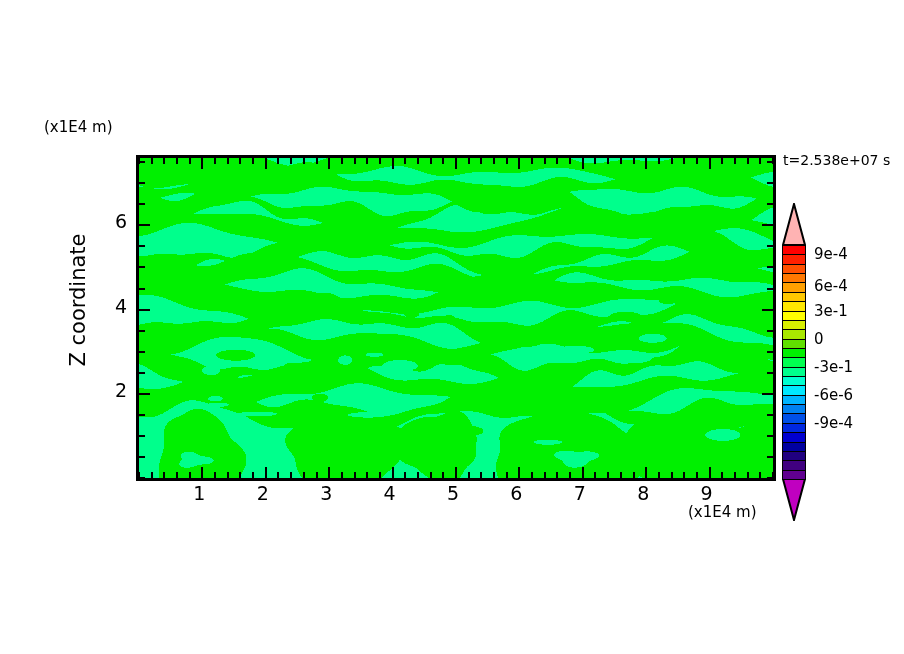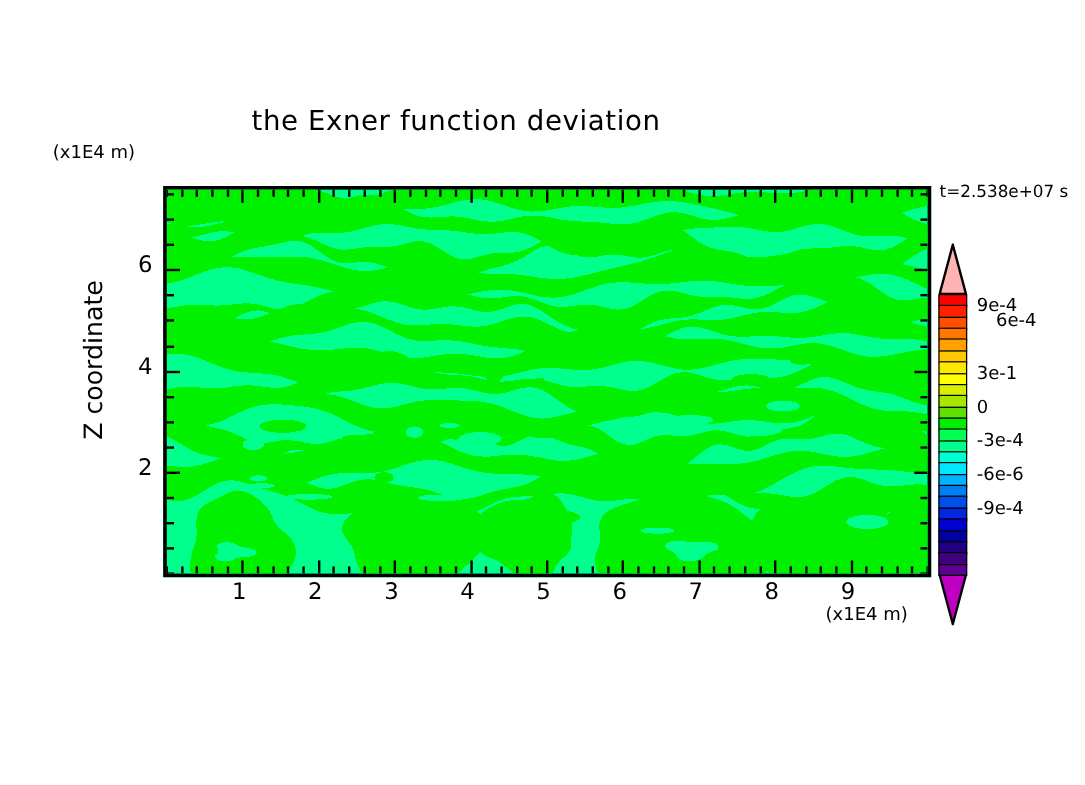--- a/index.html
+++ b/index.html
@@ -161,21 +161,20 @@
     font-size: 15px;
     color: #000;
     white-space: nowrap;
   }
 </style>
 </head>
 <body>
 
 <div class="canvas">
 
-  <div id="plot-title">the Exner function deviation</div>
 
   <div id="y-unit-label">(x1E4 m)</div>
   <div id="x-unit-label">(x1E4 m)</div>
 
   <div id="y-axis-title">Z coordinate</div>
 
   <div id="plot-area" style="background: rgb(0, 255, 140);">
     <svg id="contour-svg" width="634" height="320" viewBox="0 0 634 320" preserveAspectRatio="none" shape-rendering="crispEdges">
         <polygon points="-4.0,-5.8 0.0,-5.1 4.0,-4.4 8.0,-3.9 12.0,-3.4 16.0,-3.0 20.0,-2.7 24.0,-2.5 28.0,-2.4 32.0,-2.2 36.0,-2.1 40.0,-1.9 44.0,-1.7 48.0,-1.4 52.0,-1.2 56.0,-0.9 60.0,-0.7 64.0,-0.5 68.0,-0.5 72.0,-0.6 76.0,-0.8 80.0,-1.2 84.0,-1.7 88.0,-2.2 92.0,-2.8 96.0,-3.3 100.0,-3.6 104.0,-3.8 108.0,-3.7 112.0,-3.3 116.0,-2.6 120.0,-1.6 124.0,-0.4 128.0,1.0 132.0,2.5 136.0,4.0 140.0,5.4 144.0,6.6 148.0,7.5 152.0,8.1 156.0,8.2 160.0,8.0 164.0,7.4 168.0,6.5 172.0,5.4 176.0,4.1 180.0,2.8 184.0,1.5 188.0,0.3 192.0,-0.8 196.0,-1.7 200.0,-2.4 204.0,-3.0 208.0,-3.5 212.0,-3.9 216.0,-4.3 220.0,-4.8 224.0,-5.4 228.0,-6.2 232.0,-7.2 236.0,-8.4 240.0,-9.7 244.0,-11.1 248.0,-12.6 252.0,-14.0 256.0,-15.4 260.0,-16.7 264.0,-17.7 268.0,-18.5 272.0,-19.1 276.0,-19.4 280.0,-19.5 284.0,-19.4 288.0,-19.2 292.0,-18.8 296.0,-18.3 300.0,-17.9 304.0,-17.3 308.0,-16.8 312.0,-16.2 316.0,-15.6 320.0,-15.0 324.0,-14.2 328.0,-13.4 332.0,-12.5 336.0,-11.4 340.0,-10.4 344.0,-9.3 348.0,-8.2 352.0,-7.1 356.0,-6.2 360.0,-5.5 364.0,-5.0 368.0,-4.7 372.0,-4.7 376.0,-4.9 380.0,-5.3 384.0,-5.8 388.0,-6.3 392.0,-6.7 396.0,-7.1 400.0,-7.2 404.0,-7.1 408.0,-6.6 412.0,-5.9 416.0,-4.8 420.0,-3.6 424.0,-2.1 428.0,-0.6 432.0,0.9 436.0,2.3 440.0,3.5 444.0,4.4 448.0,5.0 452.0,5.3 456.0,5.3 460.0,5.1 464.0,4.6 468.0,4.0 472.0,3.4 476.0,2.8 480.0,2.4 484.0,2.0 488.0,1.9 492.0,1.9 496.0,2.1 500.0,2.4 504.0,2.7 508.0,3.0 512.0,3.2 516.0,3.2 520.0,3.0 524.0,2.7 528.0,2.0 532.0,1.2 536.0,0.2 540.0,-0.9 544.0,-2.1 548.0,-3.3 552.0,-4.5 556.0,-5.5 560.0,-6.4 564.0,-7.2 568.0,-7.8 572.0,-8.2 576.0,-8.5 580.0,-8.7 584.0,-8.7 588.0,-8.8 592.0,-8.8 596.0,-8.7 600.0,-8.6 604.0,-8.5 608.0,-8.2 612.0,-7.9 616.0,-7.4 620.0,-6.8 624.0,-6.0 628.0,-5.1 632.0,-4.1 636.0,-3.1 636.0,13.5 632.0,14.1 628.0,14.8 624.0,15.8 620.0,17.0 616.0,18.3 612.0,19.6 608.0,20.9 604.0,22.1 600.0,23.2 596.0,23.9 592.0,24.4 588.0,24.6 584.0,24.6 580.0,24.4 576.0,24.0 572.0,23.6 568.0,23.2 564.0,22.9 560.0,22.9 556.0,23.0 552.0,23.4 548.0,24.1 544.0,25.0 540.0,26.1 536.0,27.2 532.0,28.4 528.0,29.4 524.0,30.3 520.0,30.9 516.0,31.2 512.0,31.2 508.0,30.8 504.0,30.2 500.0,29.2 496.0,28.1 492.0,26.8 488.0,25.4 484.0,24.0 480.0,22.6 476.0,21.2 472.0,20.0 468.0,18.8 464.0,17.8 460.0,16.8 456.0,15.8 452.0,14.9 448.0,14.0 444.0,13.2 440.0,12.3 436.0,11.5 432.0,10.8 428.0,10.2 424.0,9.8 420.0,9.5 416.0,9.5 412.0,9.7 408.0,10.1 404.0,10.6 400.0,11.3 396.0,12.1 392.0,12.9 388.0,13.6 384.0,14.3 380.0,14.8 376.0,15.1 372.0,15.2 368.0,15.1 364.0,14.9 360.0,14.6 356.0,14.3 352.0,14.0 348.0,13.7 344.0,13.7 340.0,13.8 336.0,14.1 332.0,14.6 328.0,15.2 324.0,16.0 320.0,16.7 316.0,17.4 312.0,17.9 308.0,18.2 304.0,18.3 300.0,18.0 296.0,17.4 292.0,16.5 288.0,15.4 284.0,14.1 280.0,12.7 276.0,11.4 272.0,10.2 268.0,9.2 264.0,8.4 260.0,8.0 256.0,8.0 252.0,8.3 248.0,8.9 244.0,9.7 240.0,10.6 236.0,11.7 232.0,12.8 228.0,13.8 224.0,14.6 220.0,15.3 216.0,15.8 212.0,16.2 208.0,16.4 204.0,16.4 200.0,16.4 196.0,16.4 192.0,16.3 188.0,16.3 184.0,16.3 180.0,16.4 176.0,16.5 172.0,16.6 168.0,16.8 164.0,16.9 160.0,17.0 156.0,17.0 152.0,16.9 148.0,16.8 144.0,16.7 140.0,16.6 136.0,16.6 132.0,16.6 128.0,16.9 124.0,17.2 120.0,17.8 116.0,18.6 112.0,19.5 108.0,20.6 104.0,21.7 100.0,22.9 96.0,24.0 92.0,24.9 88.0,25.7 84.0,26.3 80.0,26.7 76.0,26.9 72.0,26.8 68.0,26.7 64.0,26.5 60.0,26.3 56.0,26.1 52.0,26.1 48.0,26.3 44.0,26.6 40.0,27.1 36.0,27.7 32.0,28.4 28.0,29.1 24.0,29.7 20.0,30.2 16.0,30.3 12.0,30.1 8.0,29.5 4.0,28.5 0.0,27.1 -4.0,25.4" fill="#00f000"></polygon>
         <polygon points="-4.0,28.7 0.0,28.6 4.0,28.9 8.0,29.3 12.0,30.0 16.0,30.6 20.0,31.0 24.0,31.3 28.0,31.2 32.0,30.8 36.0,30.0 40.0,29.0 44.0,28.0 48.0,26.8 52.0,25.8 56.0,25.0 60.0,24.5 64.0,24.1 68.0,24.0 72.0,24.0 76.0,24.0 80.0,23.9 84.0,23.6 88.0,23.1 92.0,22.4 96.0,21.4 100.0,20.2 104.0,18.9 108.0,17.5 112.0,16.2 116.0,15.0 120.0,14.0 124.0,13.1 128.0,12.3 132.0,11.5 136.0,10.8 140.0,10.0 144.0,9.1 148.0,8.0 152.0,7.0 156.0,5.9 160.0,5.0 164.0,4.4 168.0,4.1 172.0,4.4 176.0,5.2 180.0,6.5 184.0,8.3 188.0,10.5 192.0,13.0 196.0,15.4 200.0,17.8 204.0,19.8 208.0,21.4 212.0,22.5 216.0,23.1 220.0,23.3 224.0,23.2 228.0,22.9 232.0,22.6 236.0,22.4 240.0,22.4 244.0,22.7 248.0,23.3 252.0,24.0 256.0,24.9 260.0,25.7 264.0,26.3 268.0,26.7 272.0,26.8 276.0,26.5 280.0,25.9 284.0,25.1 288.0,24.2 292.0,23.2 296.0,22.4 300.0,21.8 304.0,21.6 308.0,21.6 312.0,22.0 316.0,22.5 320.0,23.3 324.0,24.1 328.0,24.8 332.0,25.4 336.0,25.9 340.0,26.3 344.0,26.5 348.0,26.7 352.0,26.8 356.0,27.0 360.0,27.3 364.0,27.7 368.0,28.1 372.0,28.5 376.0,28.8 380.0,28.9 384.0,28.8 388.0,28.2 392.0,27.4 396.0,26.2 400.0,24.7 404.0,23.2 408.0,21.7 412.0,20.4 416.0,19.4 420.0,18.9 424.0,18.9 428.0,19.3 432.0,20.1 436.0,21.2 440.0,22.4 444.0,23.6 448.0,24.5 452.0,25.1 456.0,25.3 460.0,25.1 464.0,24.5 468.0,23.6 472.0,22.5 476.0,21.5 480.0,20.5 484.0,19.7 488.0,19.2 492.0,19.0 496.0,19.0 500.0,19.1 504.0,19.2 508.0,19.1 512.0,18.8 516.0,18.2 520.0,17.3 524.0,16.0 528.0,14.4 532.0,12.7 536.0,11.0 540.0,9.4 544.0,8.1 548.0,7.0 552.0,6.3 556.0,5.9 560.0,5.9 564.0,6.2 568.0,6.6 572.0,7.2 576.0,7.8 580.0,8.5 584.0,9.2 588.0,10.0 592.0,11.0 596.0,12.2 600.0,13.6 604.0,15.3 608.0,17.2 612.0,19.3 616.0,21.4 620.0,23.6 624.0,25.5 628.0,27.1 632.0,28.3 636.0,29.1 636.0,45.1 632.0,44.5 628.0,43.6 624.0,42.5 620.0,41.3 616.0,40.2 612.0,39.4 608.0,38.7 604.0,38.4 600.0,38.4 596.0,38.5 592.0,38.7 588.0,38.9 584.0,38.9 580.0,38.6 576.0,38.0 572.0,37.0 568.0,35.7 564.0,34.2 560.0,32.6 556.0,31.1 552.0,29.9 548.0,29.0 544.0,28.6 540.0,28.7 536.0,29.3 532.0,30.2 528.0,31.3 524.0,32.6 520.0,33.7 516.0,34.6 512.0,35.2 508.0,35.4 504.0,35.2 500.0,34.8 496.0,34.1 492.0,33.3 488.0,32.6 484.0,31.9 480.0,31.4 476.0,31.2 472.0,31.1 468.0,31.1 464.0,31.2 460.0,31.4 456.0,31.6 452.0,31.8 448.0,31.9 444.0,32.1 440.0,32.4 436.0,32.8 432.0,33.5 428.0,34.6 424.0,35.9 420.0,37.6 416.0,39.6 412.0,41.7 408.0,43.9 404.0,46.0 400.0,47.8 396.0,49.3 392.0,50.4 388.0,51.2 384.0,51.5 380.0,51.6 376.0,51.6 372.0,51.5 368.0,51.6 364.0,51.7 360.0,52.1 356.0,52.6 352.0,53.3 348.0,53.9 344.0,54.3 340.0,54.4 336.0,54.1 332.0,53.3 328.0,52.0 324.0,50.2 320.0,48.0 316.0,45.6 312.0,43.2 308.0,40.8 304.0,38.8 300.0,37.2 296.0,36.1 292.0,35.5 288.0,35.3 284.0,35.5 280.0,35.9 276.0,36.3 272.0,36.8 268.0,37.0 264.0,37.1 260.0,36.9 256.0,36.6 252.0,36.1 248.0,35.5 244.0,35.0 240.0,34.5 236.0,34.1 232.0,33.9 228.0,33.8 224.0,33.7 220.0,33.5 216.0,33.3 212.0,32.9 208.0,32.4 204.0,31.7 200.0,30.9 196.0,30.1 192.0,29.4 188.0,28.9 184.0,28.7 180.0,28.8 176.0,29.3 172.0,30.0 168.0,31.1 164.0,32.2 160.0,33.4 156.0,34.4 152.0,35.3 148.0,35.8 144.0,36.1 140.0,36.2 136.0,36.1 132.0,36.0 128.0,36.0 124.0,36.2 120.0,36.6 116.0,37.4 112.0,38.6 108.0,39.9 104.0,41.4 100.0,42.8 96.0,44.0 92.0,44.9 88.0,45.2 84.0,45.1 80.0,44.4 76.0,43.2 72.0,41.7 68.0,40.1 64.0,38.4 60.0,36.9 56.0,35.7 52.0,35.0 48.0,34.7 44.0,34.8 40.0,35.3 36.0,36.1 32.0,37.1 28.0,38.1 24.0,39.1 20.0,40.0 16.0,40.8 12.0,41.5 8.0,42.2 4.0,42.8 0.0,43.6 -4.0,44.5" fill="#00f000"></polygon>
@@ -402,19 +401,19 @@
     <div class="tick-label-x" style="left: 374.6px;">4</div>
     <div class="tick-label-x" style="left: 438px;">5</div>
     <div class="tick-label-x" style="left: 501.4px;">6</div>
     <div class="tick-label-x" style="left: 564.8px;">7</div>
     <div class="tick-label-x" style="left: 628.2px;">8</div>
     <div class="tick-label-x" style="left: 691.6px;">9</div>
     <div class="tick-label-y" style="top: 378.789px;">2</div>
     <div class="tick-label-y" style="top: 294.579px;">4</div>
     <div class="tick-label-y" style="top: 210.368px;">6</div>
     <div class="cb-label" style="top: 245.36px;">9e-4</div>
-    <div class="cb-label" style="top: 258px; margin-left: 16px;">6e-4</div>
+    <div class="cb-label" style="top: 277px;">6e-4</div>
     <div class="cb-label" style="top: 301.52px;">3e-1</div>
     <div class="cb-label" style="top: 329.6px;">0</div>
-    <div class="cb-label" style="top: 357.68px;">-3e-4</div>
+    <div class="cb-label" style="top: 357.68px;">-3e-1</div>
     <div class="cb-label" style="top: 385.76px;">-6e-6</div>
     <div class="cb-label" style="top: 413.84px;">-9e-4</div>
   </div>
 
 </body></html>

